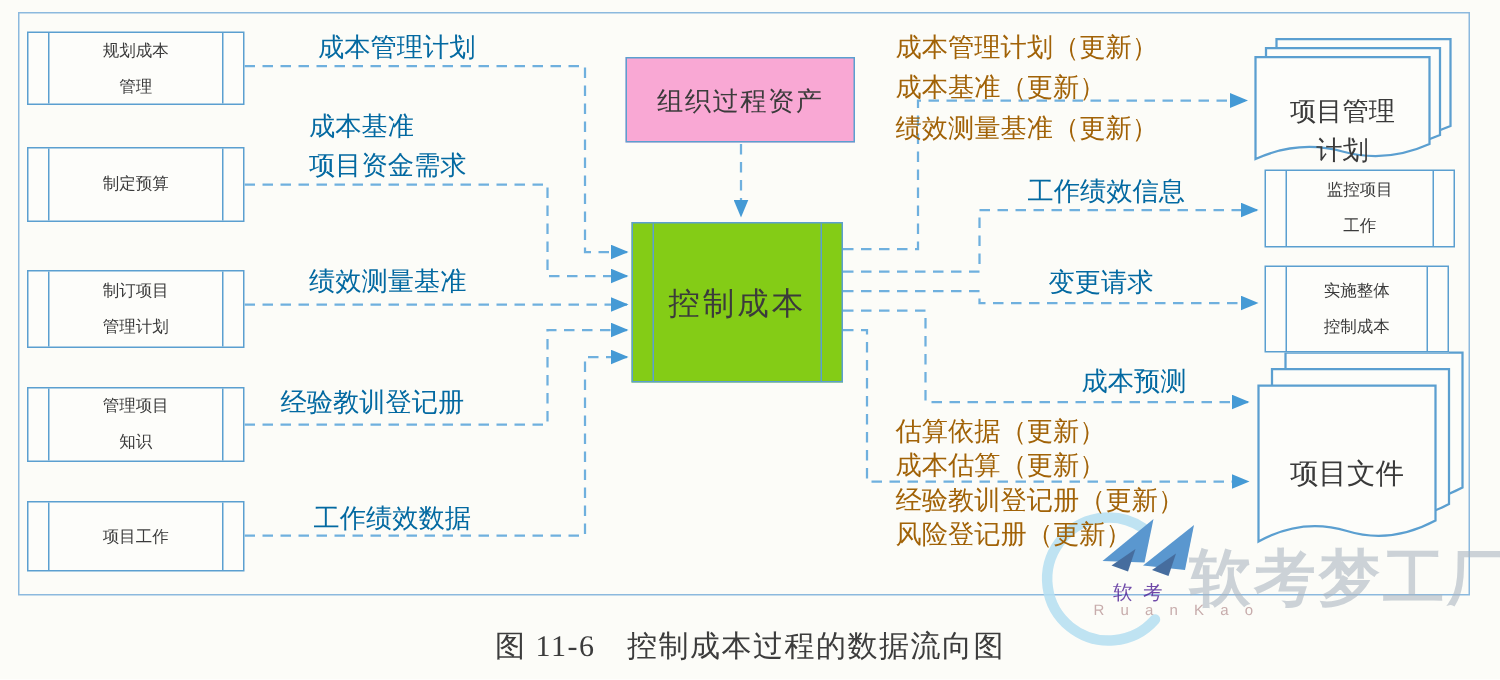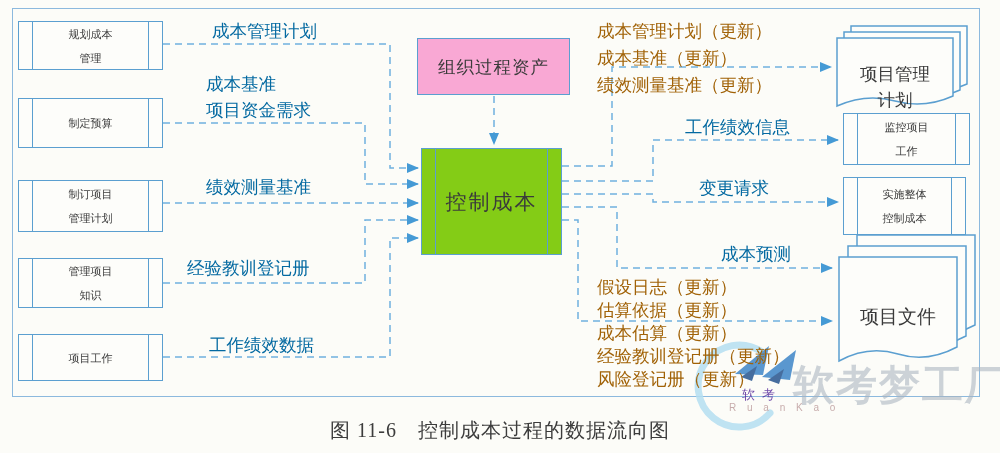--- a/index.html
+++ b/index.html
@@ -160,21 +160,20 @@
 
   <div class="updates" style="left:597px;top:18px">
     <div>成本管理计划（更新）</div>
     <div>成本基准（更新）</div>
     <div>绩效测量基准（更新）</div>
   </div>
   <div class="lbl" style="left:685px;top:115px">工作绩效信息</div>
   <div class="lbl" style="left:699px;top:176px">变更请求</div>
   <div class="lbl" style="left:721px;top:242px">成本预测</div>
   <div class="updates tight" style="left:597px;top:276px">
-    <div>假设日志（更新）</div>
     <div>估算依据（更新）</div>
     <div>成本估算（更新）</div>
     <div>经验教训登记册（更新）</div>
     <div>风险登记册（更新）</div>
   </div>
 
   <div class="caption">图 11-6　控制成本过程的数据流向图</div>
 </div>
 
 </body></html>

